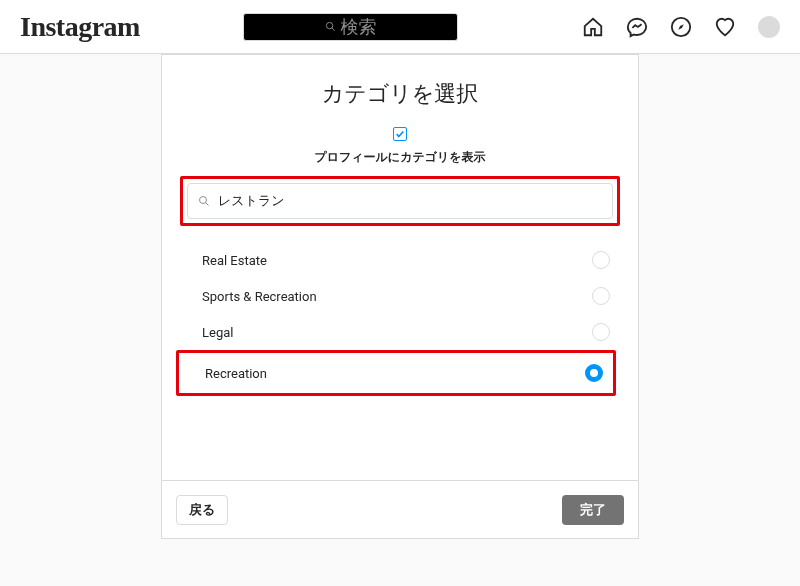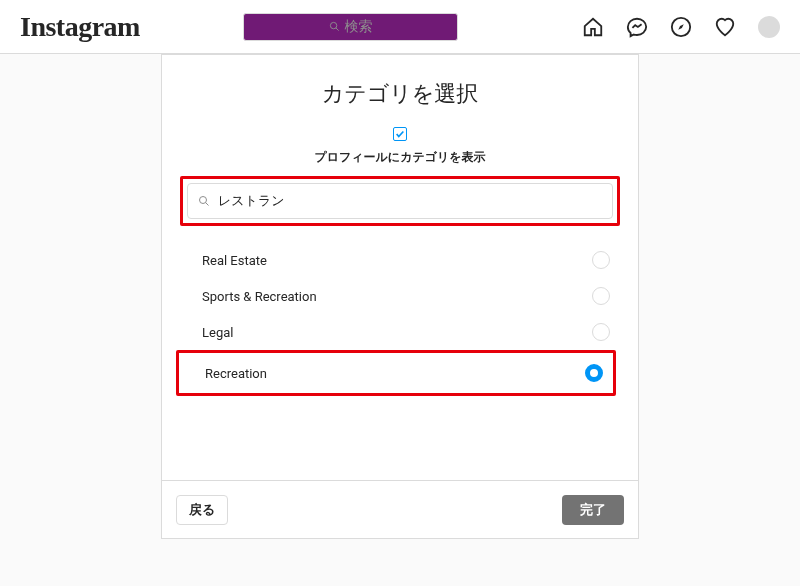--- a/index.html
+++ b/index.html
@@ -1,20 +1,20 @@
 <!DOCTYPE html>
 <html><head>
 <meta charset="utf-8">
 <style>
   * { box-sizing: border-box; margin: 0; padding: 0; }
   html, body { width: 800px; height: 586px; font-family: -apple-system, BlinkMacSystemFont, "Segoe UI", Roboto, Helvetica, Arial, sans-serif; background: #fafafa; color: #262626; }
   .topbar { height: 54px; background: #fff; border-bottom: 1px solid #dbdbdb; display: flex; align-items: center; padding: 0 20px; }
   .logo { font-family: "Brush Script MT", "Segoe Script", cursive; font-size: 28px; font-weight: 600; color: #262626; letter-spacing: -0.5px; text-align: center; }
   .search-wrap { margin: 0 auto; position: relative; left: -10px; }
-  .search { width: 215px; height: 28px; background: #701a75; border: 1px solid #dbdbdb; border-radius: 3px; display: flex; align-items: center; justify-content: center; gap: 4px; color: #8e8e8e; font-size: 14px; }
+  .search { width: 215px; height: 28px; background: #000000; border: 1px solid #dbdbdb; border-radius: 3px; display: flex; align-items: center; justify-content: center; gap: 4px; color: #8e8e8e; font-size: 18px; }
   .search svg { width: 11px; height: 11px; }
   .nav-icons { display: flex; align-items: center; gap: 22px; }
   .nav-icons svg { width: 22px; height: 22px; }
   .avatar { width: 22px; height: 22px; border-radius: 50%; background: #dbdbdb; }
 
   .page { display: flex; justify-content: center; }
   .card { width: 478px; background: #fff; border: 1px solid #dbdbdb; margin-top: 0; height: 485px; display: flex; flex-direction: column; }
   .card-body { padding: 18px 18px 0 18px; flex: 1; }
   .title { text-align: center; font-size: 22px; font-weight: 400; color: #262626; margin-top: 6px; }
   .subtitle { text-align: center; font-size: 12px; color: #8e8e8e; margin-top: 8px; line-height: 1.5; padding: 0 34px; }

